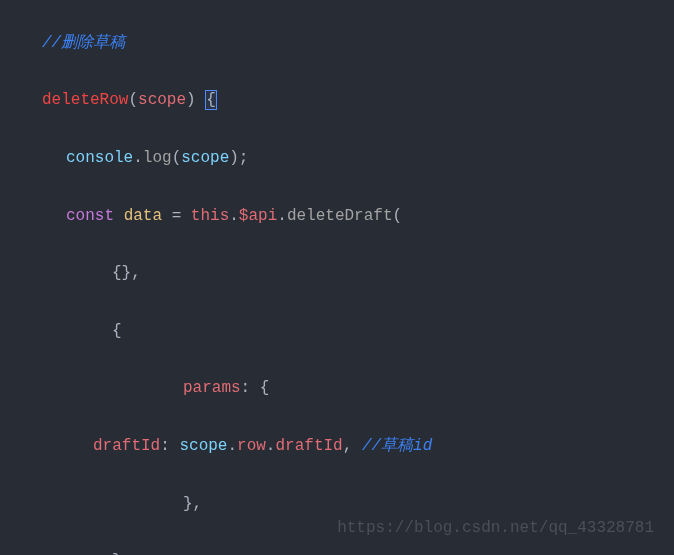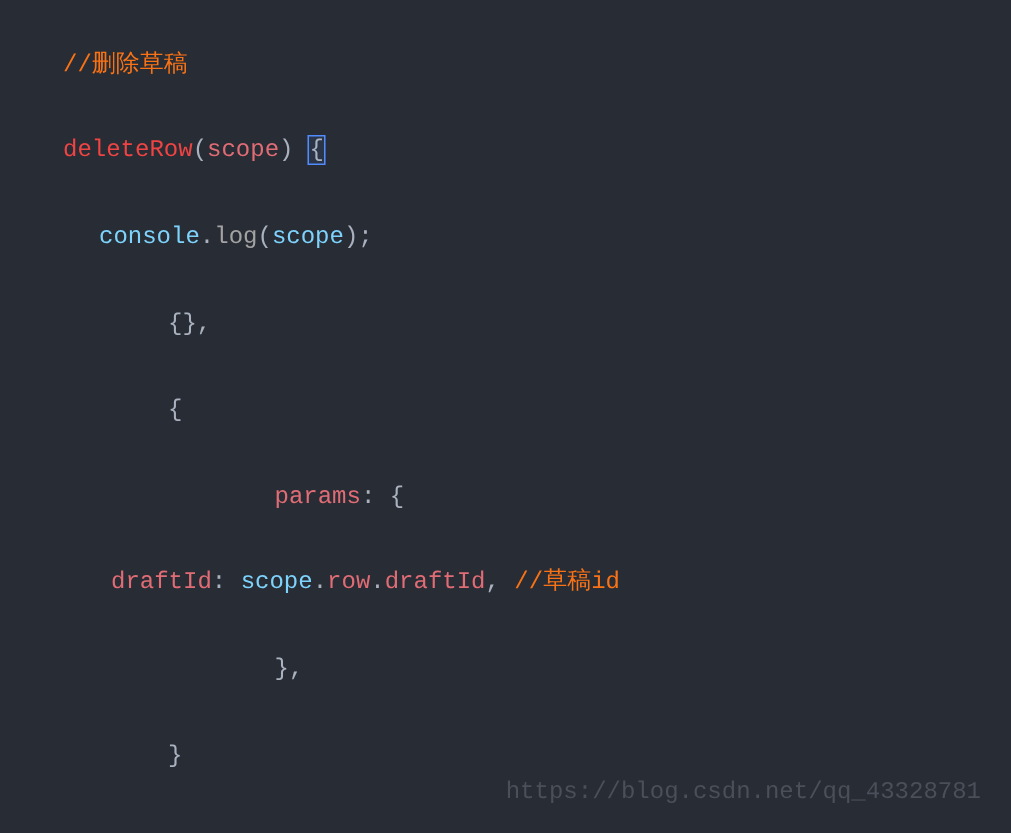--- a/index.html
+++ b/index.html
@@ -23,22 +23,22 @@
       white-space: pre;
     }
     .line {
       display: block;
       padding-left: 14px;
     }
     .indent-1 { padding-left: 42px; }
     .indent-2 { padding-left: 66px; }
     .indent-3 { padding-left: 112px; }
     .indent-4 { padding-left: 136px; margin-left: 47px; }
-    .indent-5 { padding-left: 74px; }
-    .comment { color: #f97316; }
+    .indent-5 { padding-left: 93px; }
+    .comment { color: #3b82f6; font-style: italic; }
     .keyword { color: #c678dd; }
     .function-name { color: #ef4444; }
     .method { color: #a3a3a3; }
     .paren { color: #abb2bf; }
     .brace { color: #abb2bf; }
     .variable { color: #7dd3fc; }
     .property { color: #e06c75; }
     .this { color: #e06c75; }
     .param { color: #e06c75; }
     .punct { color: #abb2bf; }
@@ -57,20 +57,21 @@
       pointer-events: none;
     }
   </style>
 </head>
 <body>
 
 <div class="code-container">
 <span class="line indent-1"><span class="comment">//删除草稿</span></span>
 <span class="line indent-1"><span class="function-name">deleteRow</span><span class="paren">(</span><span class="param">scope</span><span class="paren">) </span><span class="brace matched-brace">{</span></span>
 <span class="line indent-2"><span class="variable">console</span><span class="punct">.</span><span class="method">log</span><span class="paren">(</span><span class="variable">scope</span><span class="paren">);</span></span>
+<span class="line indent-2"><span class="keyword">const</span> <span class="string-prop">data</span><span class="punct"> = </span><span class="this">this</span><span class="punct">.</span><span class="dollar">$api</span><span class="punct">.</span><span class="method">deleteDraft</span><span class="paren">(</span></span>
 <span class="line indent-3"><span class="brace">{}</span><span class="punct">,</span></span>
 <span class="line indent-3"><span class="brace">{</span></span>
 <span class="line indent-4"><span class="property">params</span><span class="punct">: </span><span class="brace">{</span></span>
 <span class="line indent-5"><span class="property">draftId</span><span class="punct">: </span><span class="variable">scope</span><span class="punct">.</span><span class="property">row</span><span class="punct">.</span><span class="property">draftId</span><span class="punct">,</span> <span class="comment">//草稿id</span></span>
 <span class="line indent-4"><span class="brace">}</span><span class="punct">,</span></span>
 <span class="line indent-3"><span class="brace">}</span></span>
 
 
 
 

